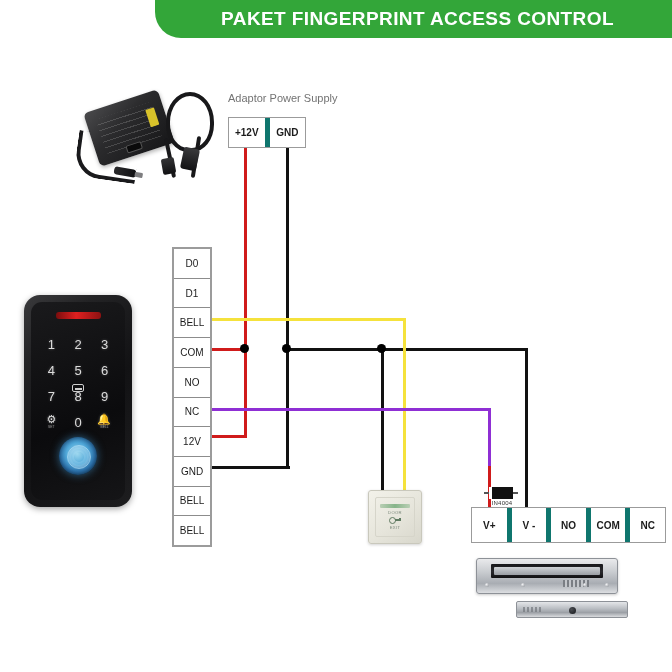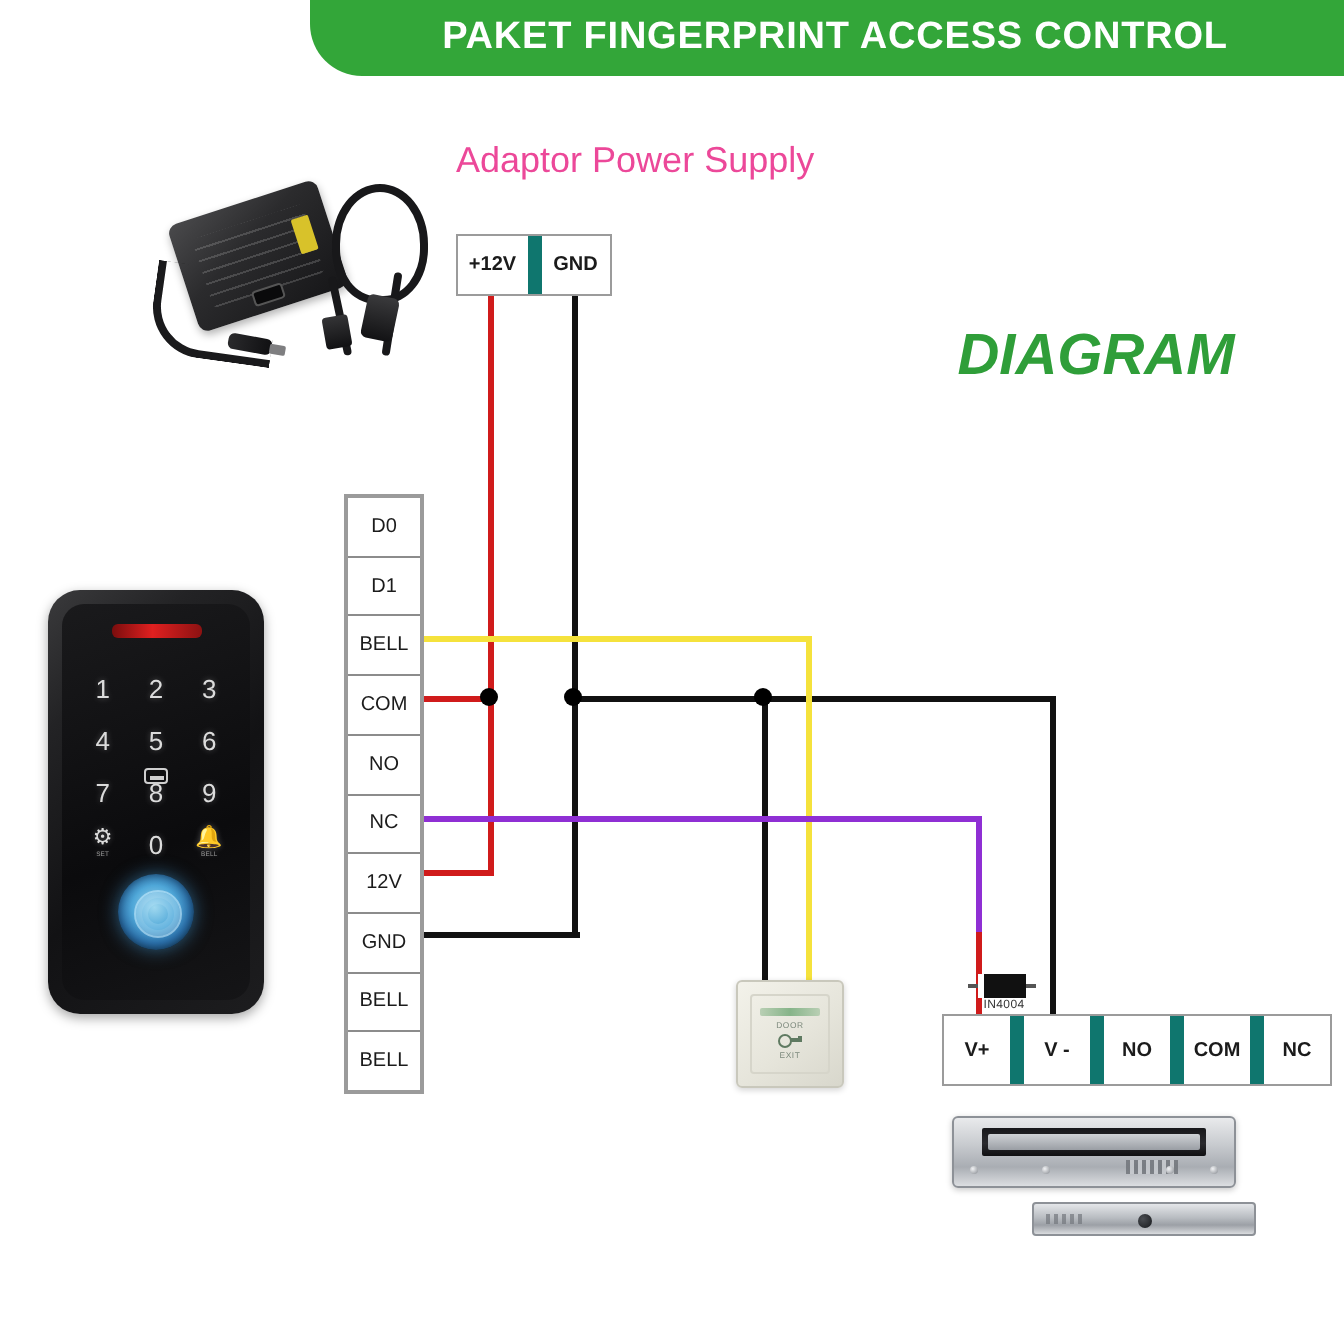--- a/index.html
+++ b/index.html
@@ -58,23 +58,23 @@
     font-style: italic;
     line-height: 1.28;
     font-family: "Liberation Sans", sans-serif;
   }
   #wiring-heading div { white-space: nowrap; }
 
   
   #adaptor-label {
     position: absolute;
     left: 228px;
-    top: 70px;
-    font-size: 18px;
-    color: #ec4899;
+    top: 92px;
+    font-size: 11px;
+    color: #737373;
     font-family: "Liberation Sans", sans-serif;
     white-space: nowrap;
   }
 
   
   .term-block {
     position: absolute;
     box-sizing: border-box;
     border: 1px solid #9b9b9b;
     background: #ffffff;
@@ -91,21 +91,21 @@
     background: #ffffff;
     font-family: "Liberation Sans", sans-serif;
     white-space: nowrap;
   }
   .term-block.vertical .term-cell {
     border-bottom: 1px solid #8c8c8c;
     flex: 1 1 auto;
   }
   .term-block.vertical .term-cell:last-child { border-bottom: none; }
   .term-block.horizontal .term-cell {
-    border-right: 7px solid #0f766e;
+    border-right: 5px solid #0f766e;
     flex: 1 1 0;
   }
   .term-block.horizontal .term-cell:last-child { border-right: none; }
 
   
   #controller-terminals {
     left: 172px;
     top: 247px;
     width: 40px;
     height: 300px;
@@ -539,21 +539,20 @@
 </head>
 <body>
 
 <div id="page">
 
   <div id="header-banner">
     <div id="header-title">PAKET FINGERPRINT ACCESS CONTROL</div>
   </div>
 
   <div id="wiring-heading">
-    <div>DIAGRAM</div>
   </div>
 
   <div id="power-adaptor">
     <div id="adaptor-brick">
       <div class="label"></div>
       <div class="sticker"></div>
       <div class="socket"></div>
     </div>
     <div id="adaptor-cord"></div>
     <div id="adaptor-plug"></div>

